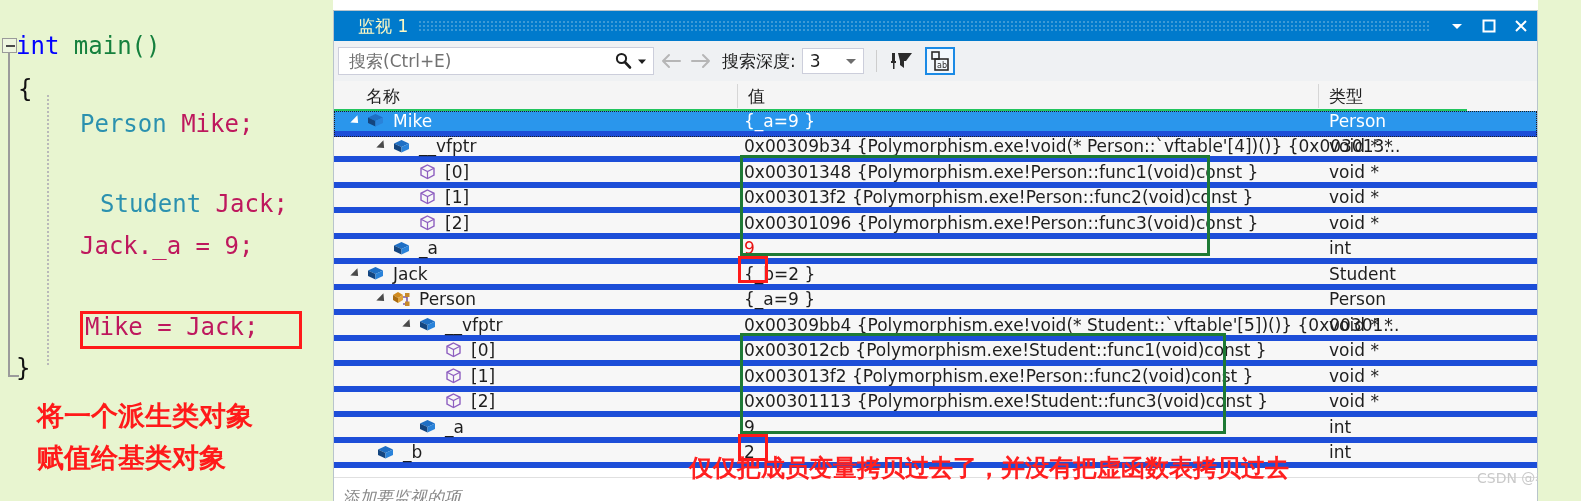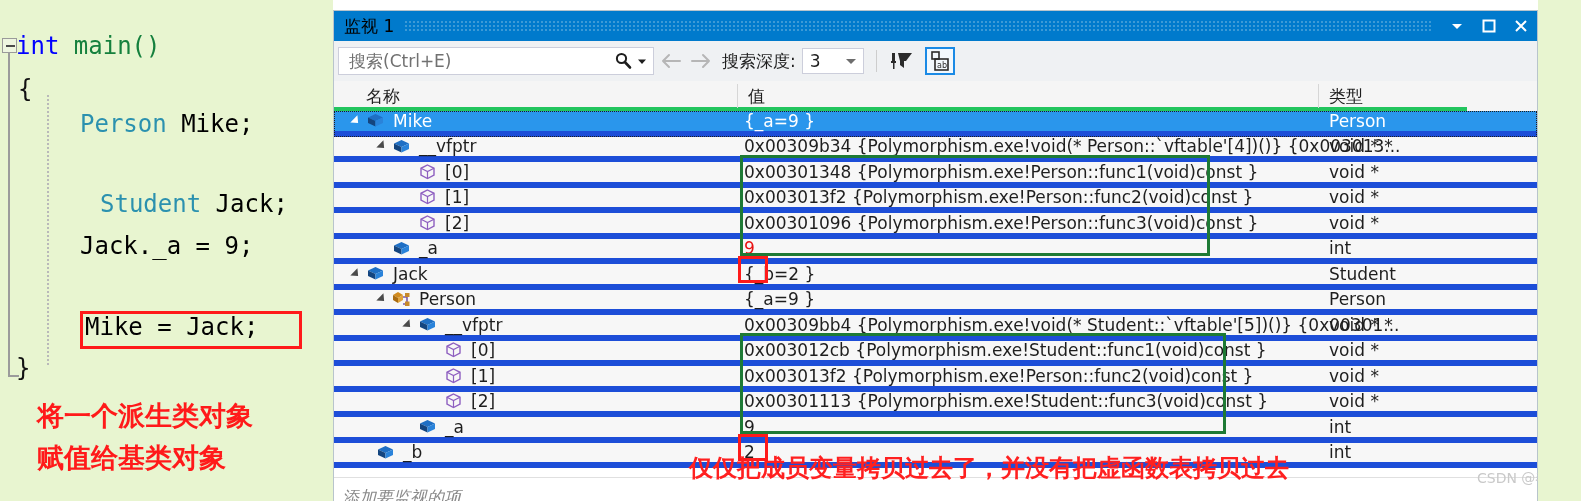--- a/index.html
+++ b/index.html
@@ -22,21 +22,21 @@
   .code-line {
     position: absolute;
     font-family: "DejaVu Sans Mono", "Liberation Mono", monospace;
     font-size: 24px;
     white-space: pre;
     letter-spacing: 0px;
   }
   .kw-blue { color: #0000ff; }
   .fn-brown { color: #15803d; }
   .type-teal { color: #2b91af; }
-  .ident { color: #000000; }
+  .ident { color: #be185d; }
   .plain { color: #111111; }
 
   #collapse-box {
     position: absolute; left: 2px; top: 38px;
     width: 15px; height: 15px;
     border: 1px solid #9a9a9a;
     background: #eef6e0;
   }
   #collapse-box::before {
     content: ""; position: absolute;
@@ -89,22 +89,22 @@
     border: 1px solid #b8c4cc;
     border-bottom: none;
   }
   #watch-titlebar {
     position: absolute; left: 0; top: 0;
     width: 1203px; height: 30px;
     background: #007acc;
     display: flex; align-items: center;
   }
   #watch-title {
-    color: #000000; font-size: 17px;
-    padding-left: 10px; white-space: nowrap;
+    color: #fef9c3; font-size: 17px;
+    padding-left: 24px; white-space: nowrap;
     font-family: "DejaVu Sans", sans-serif;
   }
   #title-dots {
     flex: 1; height: 12px; margin: 0 10px;
     background-image: radial-gradient(#3d9ad6 1px, transparent 1px);
     background-size: 4px 4px;
   }
   .title-btn {
     width: 32px; height: 30px;
     display: flex; align-items: center; justify-content: center;
@@ -162,21 +162,21 @@
   #tabsel-btn {
     width: 30px; height: 28px; margin-left: 8px;
     border: 2px solid #1a8ae5; background: #f2f8fd;
   }
 
   
   #grid-header {
     position: absolute; left: 0; top: 70px;
     width: 1133px; height: 30px;
     background: #f5f5f5;
-    border-bottom: 4px solid #22c55e;
+    border-bottom: 2px solid #22c55e;
   }
   .col-head {
     position: absolute; top: 0; height: 30px;
     display: flex; align-items: center;
     font-size: 17px; color: #1e1e1e;
     padding-left: 10px;
     font-family: "DejaVu Sans", sans-serif;
   }
   .col-divider {
     position: absolute; top: 3px; width: 1px; height: 24px;

